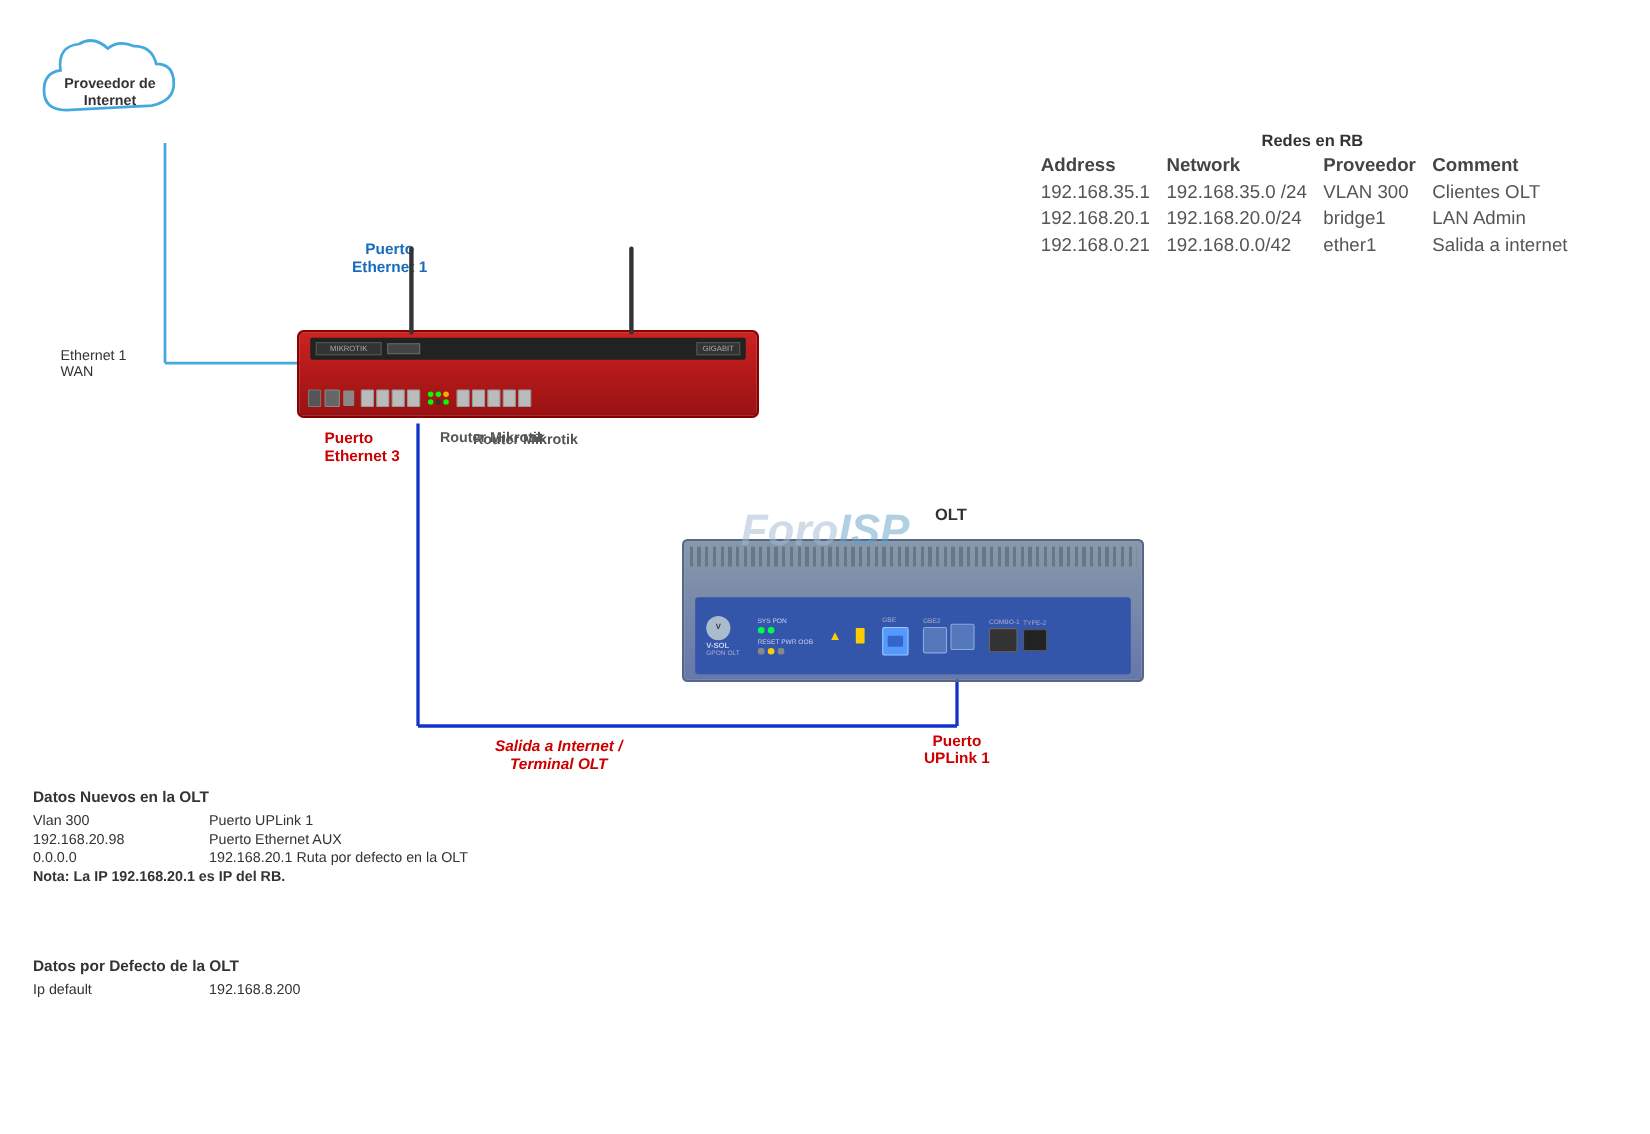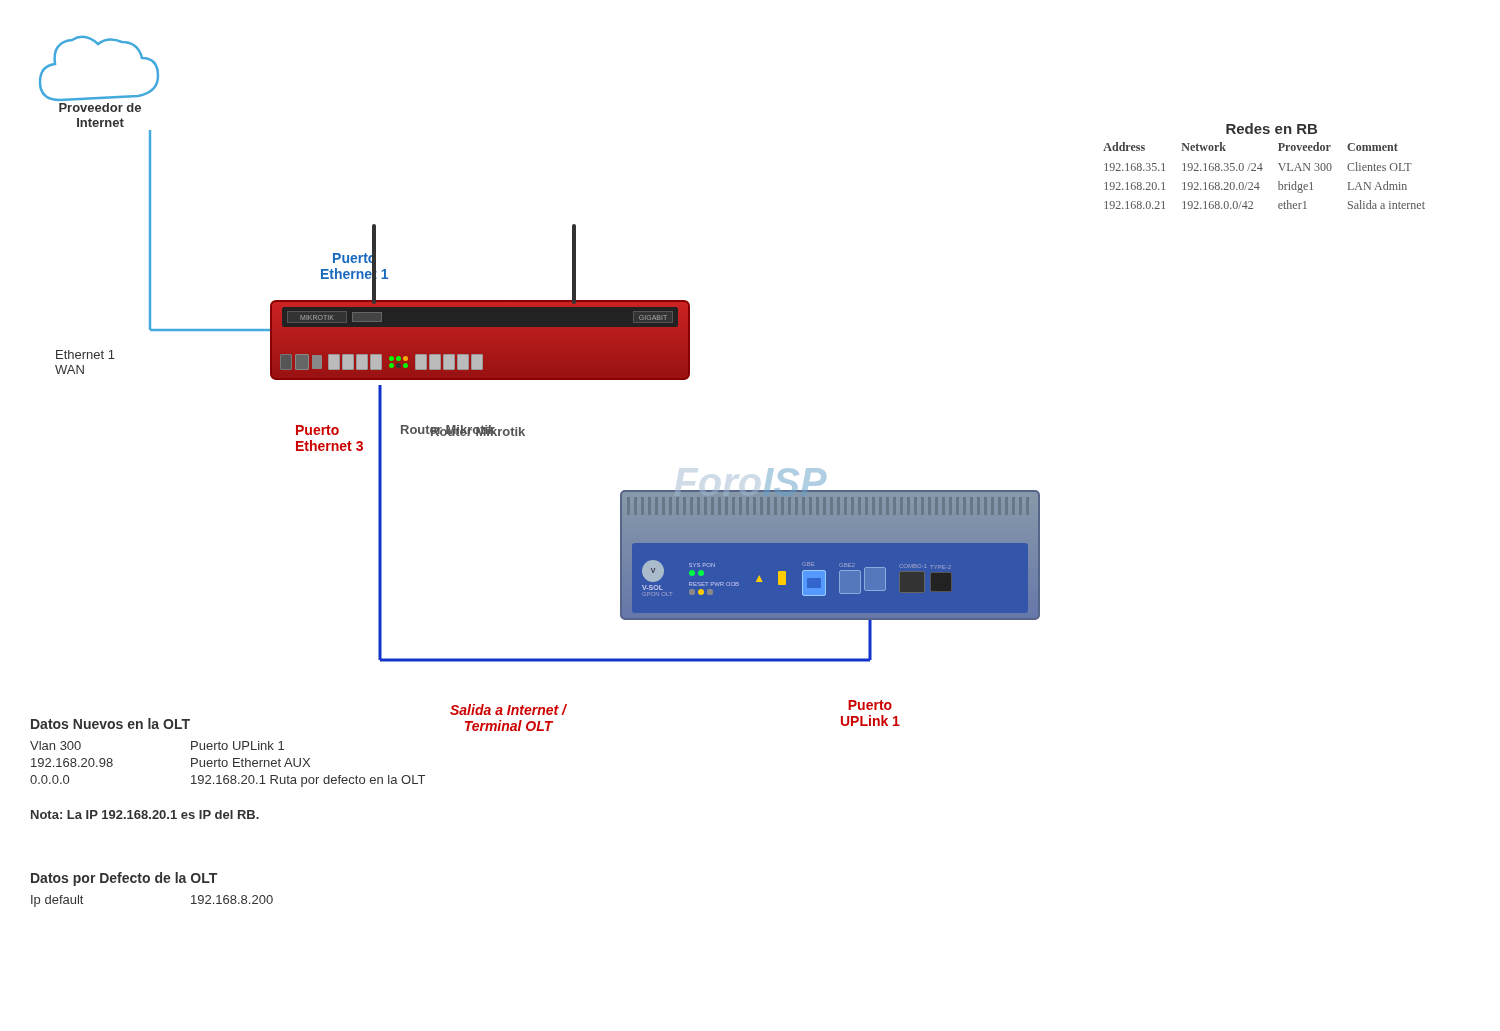--- a/index.html
+++ b/index.html
@@ -23,21 +23,20 @@
     .cloud svg {
       width: 100%;
       height: 100%;
     }
 
     
     .label {
       position: absolute;
       font-size: 14px;
       color: #333;
-      margin-top: 32px;
     }
 
     
     .label-blue {
       color: #1a6bbf;
       font-weight: bold;
     }
 
     
     .label-red {
@@ -46,23 +45,22 @@
     }
 
     
     .redes-table {
       position: absolute;
       top: 120px;
       right: 60px;
     }
     .redes-table table {
       border-collapse: collapse;
-      font-size: 12px;
+      font-size: 17px;
       color: #555;
-      font-family: Liberation Serif, serif;
     }
     .redes-table th {
       font-weight: bold;
       color: #444;
       padding: 3px 15px 3px 0;
       text-align: left;
     }
     .redes-table td {
       padding: 2px 15px 2px 0;
       color: #555;
@@ -363,21 +361,21 @@
   <h3>Datos Nuevos en  la OLT</h3>
   <div id="datos-nuevos-rows">
       <div style="display: flex; gap: 30px; margin-bottom: 2px; font-size: 13px;">
         <span style="min-width: 130px;">Vlan 300</span>
         <span>Puerto UPLink 1</span>
       </div>
       <div style="display: flex; gap: 30px; margin-bottom: 2px; font-size: 13px;">
         <span style="min-width: 130px;">192.168.20.98</span>
         <span>Puerto Ethernet AUX</span>
       </div>
-      <div style="display: flex; gap: 30px; margin-bottom: 20px; font-size: 13px;">
+      <div style="display: flex; gap: 30px; margin-bottom: 2px; font-size: 13px;">
         <span style="min-width: 130px;">0.0.0.0</span>
         <span>192.168.20.1    Ruta  por defecto en la OLT</span>
       </div>
     </div>
   <div style="margin-top:2px;font-weight:bold;">Nota: La IP 192.168.20.1 es IP del RB.</div>
 </div>
 
 <div class="info-section" style="left:30px;top:870px;">
   <h3>Datos por Defecto de la OLT</h3>
   <div id="datos-defecto-rows">

